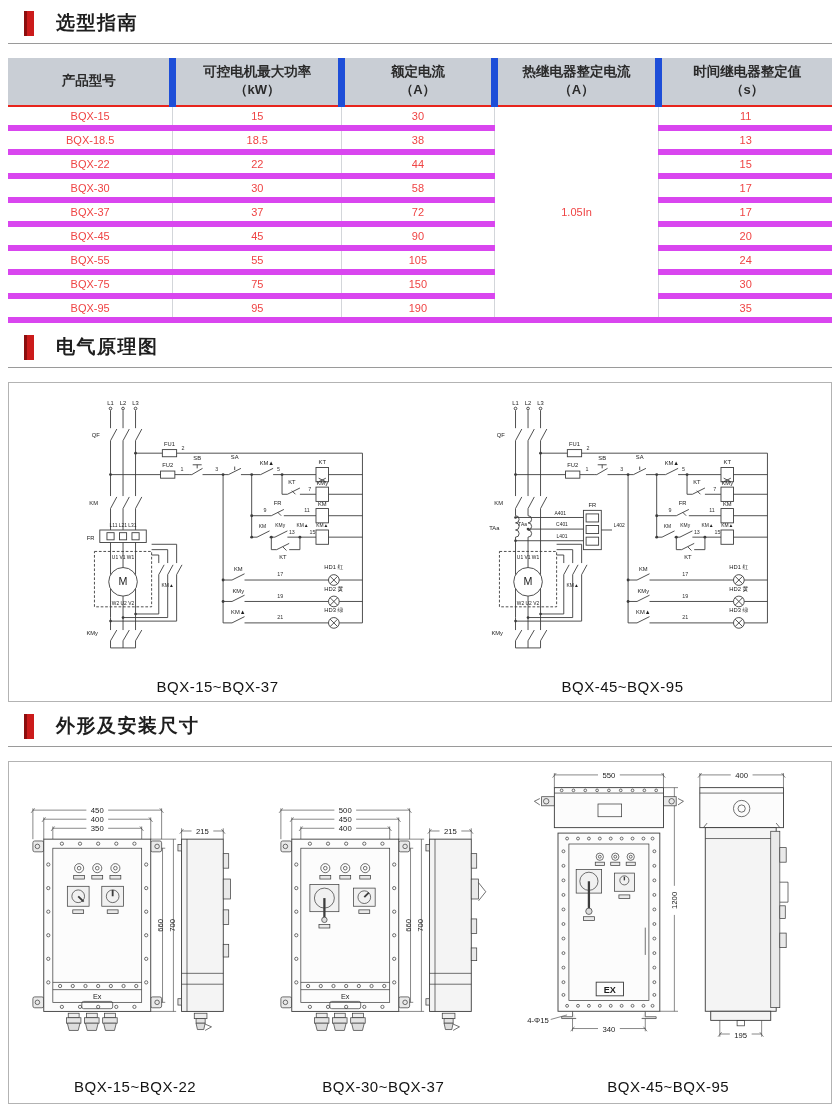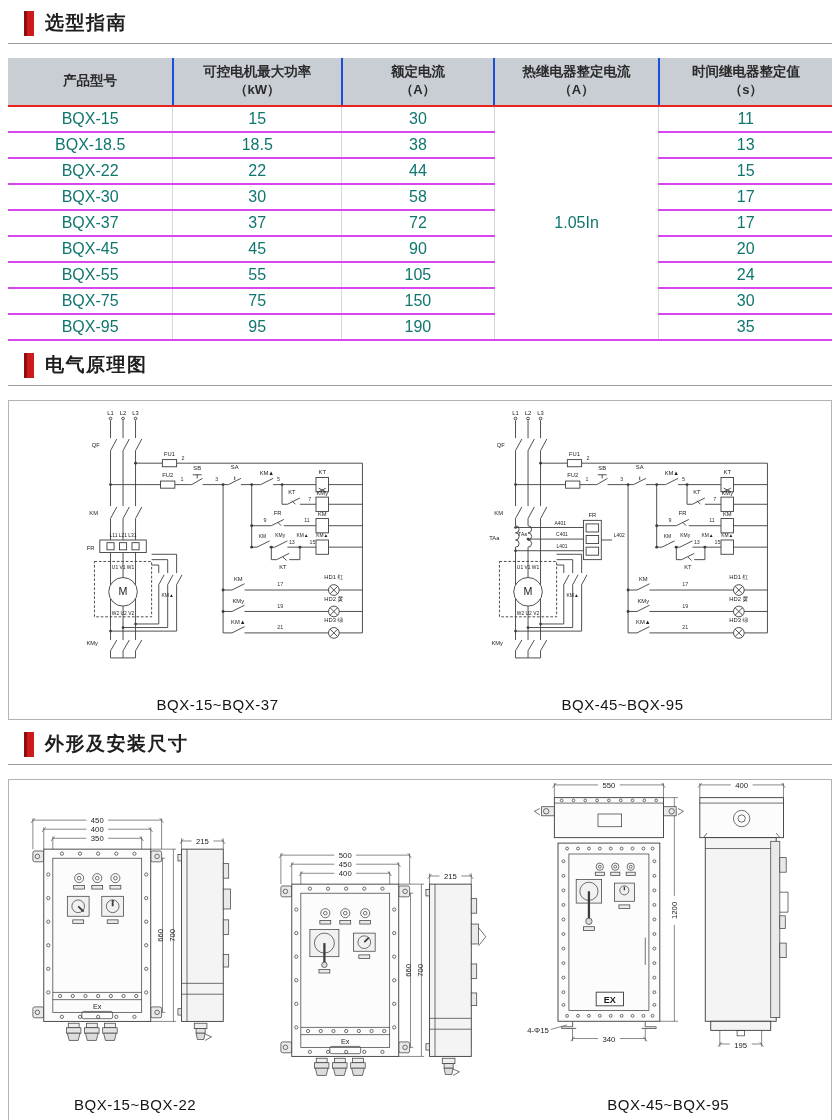--- a/index.html
+++ b/index.html
@@ -1,33 +1,33 @@
 <!DOCTYPE html>
 <html><head>
 <meta charset="utf-8">
 <style>
   html,body{margin:0;padding:0;background:#fff;}
   body{width:840px;height:1120px;font-family:"Liberation Sans",sans-serif;color:#222;overflow:hidden;}
   .page{padding:8px 8px 0 8px;box-sizing:border-box;}
-  .sec-title{display:flex;align-items:center;gap:11px;border-bottom:1px solid #9a9a9a;padding:2px 0 7px 16px;margin:0 0 14px 0;}
+  .sec-title{display:flex;align-items:center;gap:22px;border-bottom:1px solid #9a9a9a;padding:2px 0 7px 16px;margin:0 0 14px 0;}
   .sec-title h2{font-size:19px;margin:0;font-weight:bold;color:#1e1e1e;letter-spacing:1.5px;}
   .red-bar{width:10px;height:25px;background:#cb1b1b;box-shadow:inset 3px 0 0 #8d0e0e;flex:0 0 auto;}
   .mt{margin-top:9px;font-family:Liberation Serif, serif;}
   table.sel{width:100%;border-collapse:collapse;text-align:center;margin-bottom:2px;}
-  table.sel thead th{background:#c9ced5;border-left:2px solid #1d4ed8;border-bottom:2px solid #e8241c;padding:5px 0 6px 0;font-size:13.5px;color:#2a2a2a;}
+  table.sel thead th{background:#c9ced5;border-left:7px solid #1d4ed8;border-bottom:2px solid #e8241c;padding:5px 0 6px 0;font-size:13.5px;color:#2a2a2a;}
   table.sel thead th:first-child{border-left:none;}
   table.sel th .u{font-size:13px;font-weight:bold;}
-  table.sel tbody td{border-left:1px solid #d3d6da;border-bottom:2px solid #d946ef;padding:3px 0;font-size:16px;color:#0f766e;}
+  table.sel tbody td{border-left:1px solid #d3d6da;border-bottom:6px solid #d946ef;padding:3px 0;font-size:11px;color:#ef4444;}
   table.sel tbody td:first-child{border-left:none;}
   td.merged{vertical-align:middle;font-size:13px;}
   .panel{border:1px solid #b3b3b3;box-sizing:border-box;background:#fff;}
   .schematics{display:flex;justify-content:space-around;align-items:flex-end;padding:10px 6px 6px 6px;height:320px;}
   .drawings{display:flex;justify-content:space-around;align-items:flex-end;padding:10px 2px 8px 2px;height:343px;}
   figure{margin:0;text-align:center;}
-  figcaption{font-size:15px;color:#141414;margin-top:18px;letter-spacing:0.5px;}
+  figcaption{font-size:15px;color:#141414;margin-top:10px;letter-spacing:0.5px;}
   svg text{font-family:"Liberation Sans",sans-serif;fill:#1c1c1c;}
   .w{stroke:#3c3c3c;stroke-width:1;fill:none;}
   .w2{stroke:#3c3c3c;stroke-width:0.8;fill:none;}
   .fillbox{fill:#fcfcfc;stroke:#3c3c3c;stroke-width:1;}
   .fillbox2{fill:#f4f4f4;stroke:#3c3c3c;stroke-width:1;}
   .att{fill:#e9e9e9;stroke:#3c3c3c;stroke-width:0.8;}
   .dim{stroke:#444;stroke-width:0.7;fill:none;}
   .dimtxt{font-size:8.5px;}
   .lb{font-size:6.5px;}
   .lbs{font-size:5.5px;}
@@ -634,20 +634,21 @@
           <rect class="att" x="172" y="58" width="4" height="7"></rect>
             <rect class="att" x="172" y="228" width="4" height="7"></rect>
           <g class="w2">
             <rect x="190" y="244" width="14" height="6" fill="#eee"></rect>
               <rect x="192" y="250" width="10" height="5" fill="#e4e4e4"></rect>
               <path d="M192,255h10l-1.5,7h-7z" fill="#ddd"></path>
               <path d="M202,256l7,3l-7,4"></path>
           </g>
         </g>
       </svg>
+      <figcaption>BQX-30~BQX-37</figcaption>
     </figure>
 
     <figure>
       <svg viewBox="0 0 330 330" height="300">
         <g class="dim">
           <path d="M40,26V10 M160,26V10 M40,12H160 M38,15l4,-5 M158,10l4,5"></path>
           <path d="M200,26V10 M292,26V10 M200,12H292 M198,15l4,-5 M290,10l4,5"></path>
           <path d="M160,26H176 M156,272H176 M172,26V272"></path>
           <path d="M60,280V294 M140,280V294 M60,291H140 M58,294l4,-5 M138,289l4,5"></path>
           <path d="M222,282V300 M268,282V300 M222,297H268 M220,300l4,-5 M266,295l4,5"></path>

